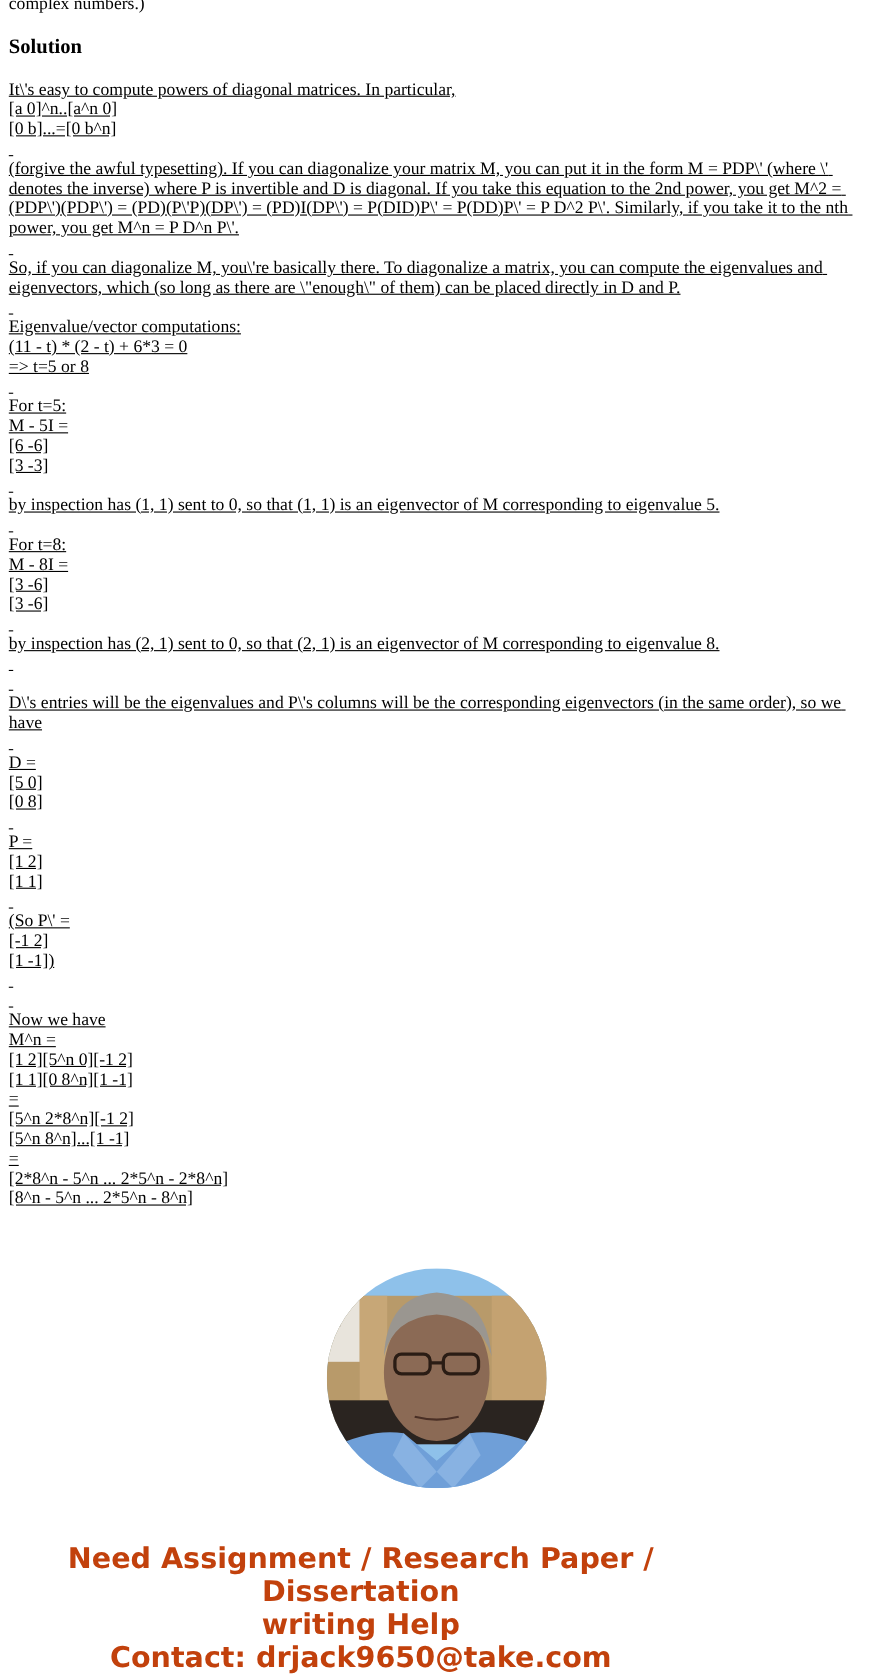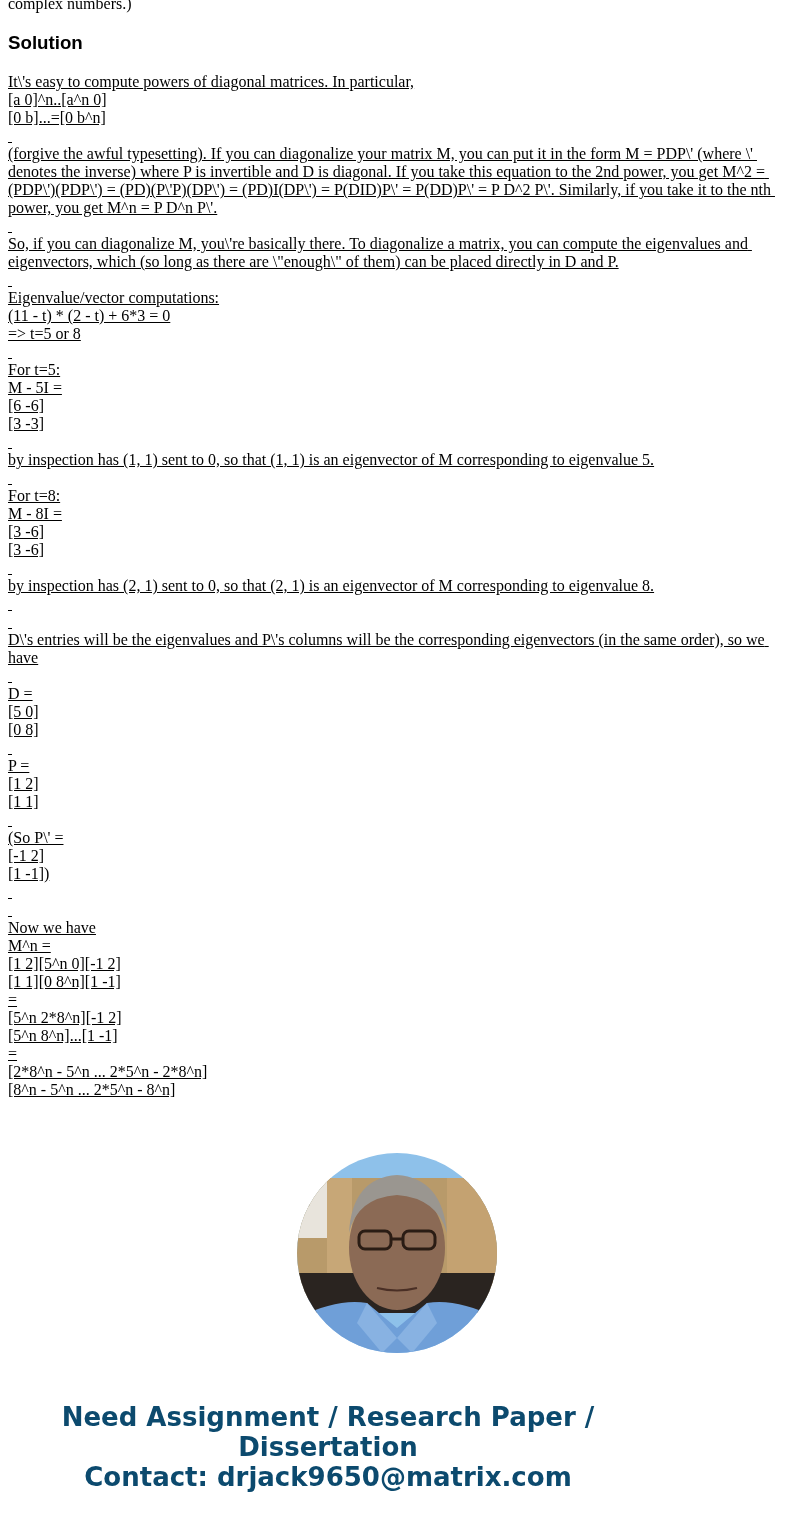--- a/index.html
+++ b/index.html
@@ -21,21 +21,21 @@
       width: 778px;
       font-family: "Liberation Serif", serif;
       font-size: 16px;
       line-height: 18px;
     }
     .question-tail {
       margin: 0;
       white-space: pre-wrap;
     }
     .solution-heading {
-      font-family: Liberation Sans, sans-serif;
+      font-family: Liberation Serif, serif;
       font-size: 18.72px;
       font-weight: bold;
       margin: 19px 0 19px 0;
       line-height: 22px;
     }
     .answer-body {
       white-space: pre-wrap;
       margin: 0;
       text-decoration: underline;
     }
@@ -54,21 +54,21 @@
     .promo {
       position: absolute;
       left: 0;
       top: 1402px;
       width: 656px;
       text-align: center;
       font-family: "DejaVu Sans", sans-serif;
       font-weight: bold;
       font-size: 26px;
       line-height: 30px;
-      color: #0c4a6e;
+      color: #c2410c;
     }
     .promo div {
       margin: 0;
     }
   </style>
 </head>
 <body>
 
 <div class="content">
   <p class="question-tail">complex numbers.)</p>
@@ -92,14 +92,15 @@
     <line x1="94" y1="86" x2="106" y2="86" stroke="#2a1c14" stroke-width="3"></line>
     <path d="M80 135 Q100 140 120 135" stroke="#4a2f25" stroke-width="2" fill="none"></path>
     <path d="M0 200 L0 165 Q40 145 70 150 L100 175 L130 150 Q160 145 200 165 L200 200 Z" fill="#6f9fd8"></path>
     <path d="M70 150 L100 185 L85 200 L60 170 Z" fill="#88b2e2"></path>
     <path d="M130 150 L100 185 L115 200 L140 170 Z" fill="#88b2e2"></path>
   </svg>
 </div>
 
 <div class="promo">
   <div>Need Assignment / Research Paper / Dissertation</div>
-  <div>Contact: drjack9650@matrix.com</div>
+  <div>writing Help</div>
+  <div>Contact: drjack9650@take.com</div>
 </div>
 
 </body></html>

